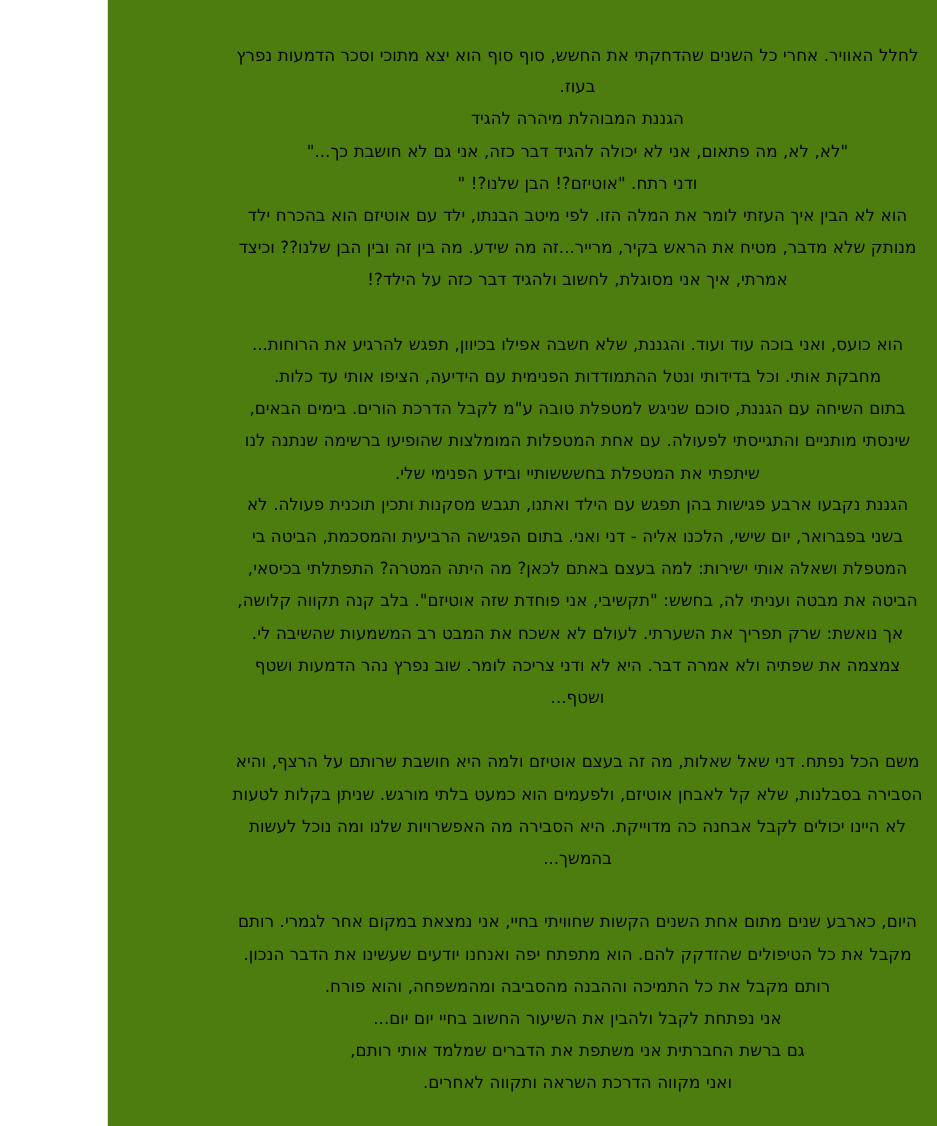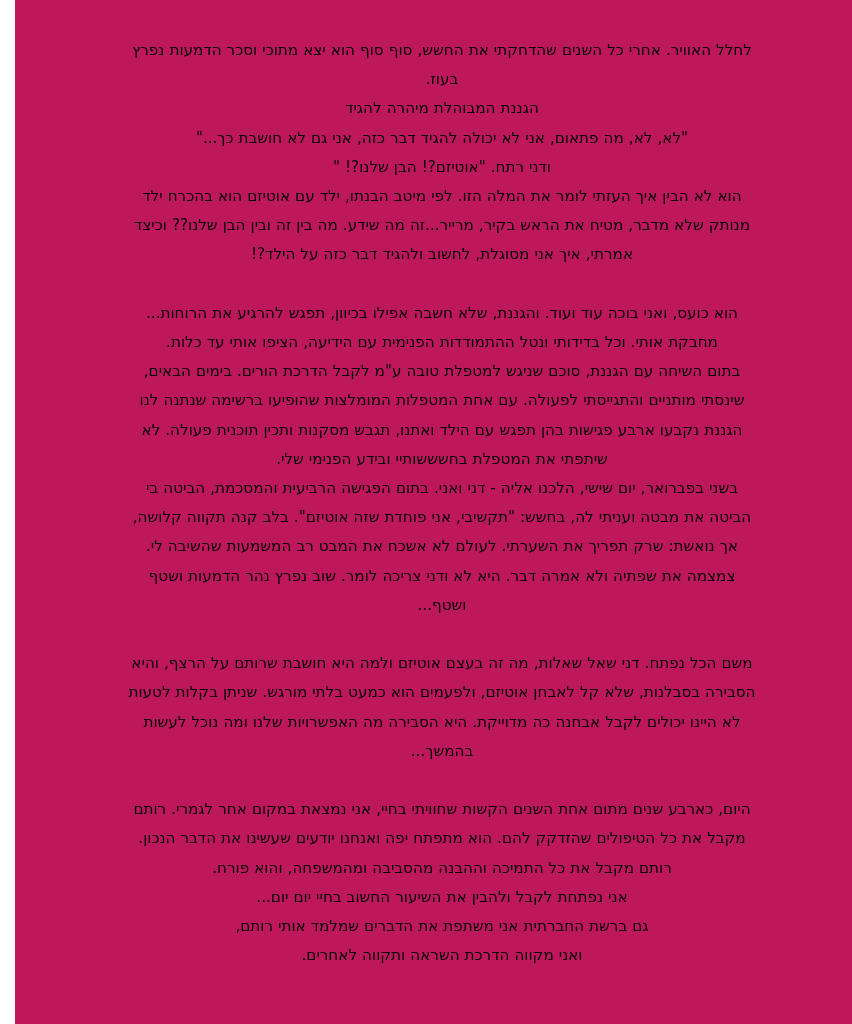--- a/index.html
+++ b/index.html
@@ -11,23 +11,23 @@
   }
   body {
     width: 852px;
     height: 1024px;
     overflow: hidden;
     font-family: "DejaVu Sans", "Liberation Sans", sans-serif;
     color: #000000;
   }
   .page {
     position: relative;
-    width: 837px;
+    width: 754px;
     height: 1024px;
-    background: #be185d;
+    background: #4d7c0f;
   }
   .doc-body {
     position: absolute;
     left: 102px;
     top: 36px;
     width: 650px;
     direction: rtl;
     text-align: justify;
     text-align-last: center;
     font-size: 15.2px;
@@ -92,29 +92,32 @@
     </p>
     <p class="para center-line">
       <span>מחבקת אותי. וכל בדידותי ונטל ההתמודדות הפנימית עם הידיעה, הציפו אותי עד כלות.</span>
     </p>
     <p class="para justify-both">
       <span>בתום השיחה עם הגננת, סוכם שניגש למטפלת טובה ע"מ לקבל הדרכת הורים. בימים הבאים,</span>
     </p>
     <p class="para justify-both">
       <span>שינסתי מותניים והתגייסתי לפעולה. עם אחת המטפלות המומלצות שהופיעו ברשימה שנתנה לנו</span>
     </p>
+    <p class="para center-line">
+      <span>שיתפתי את המטפלת בחשששותיי ובידע הפנימי שלי.</span>
+    </p>
     <p class="para justify-both">
       <span>הגננת נקבעו ארבע פגישות בהן תפגש עם הילד ואתנו, תגבש מסקנות ותכין תוכנית פעולה. לא</span>
-    </p>
-    <p class="para center-line">
-      <span>שיתפתי את המטפלת בחשששותיי ובידע הפנימי שלי.</span>
     </p>
 
     <p class="para justify-both">
       <span>בשני בפברואר, יום שישי, הלכנו אליה - דני ואני. בתום הפגישה הרביעית והמסכמת, הביטה בי</span>
+    </p>
+    <p class="para justify-both">
+      <span>המטפלת ושאלה אותי ישירות: למה בעצם באתם לכאן? מה היתה המטרה? התפתלתי בכיסאי,</span>
     </p>
     <p class="para justify-both">
       <span>הביטה את מבטה ועניתי לה, בחשש: "תקשיבי, אני פוחדת שזה אוטיזם". בלב קנה תקווה קלושה,</span>
     </p>
     <p class="para justify-both">
       <span>אך נואשת: שרק תפריך את השערתי.  לעולם לא אשכח את המבט רב המשמעות שהשיבה לי.</span>
     </p>
     <p class="para justify-both">
       <span>צמצמה את שפתיה ולא אמרה דבר. היא לא ודני צריכה לומר. שוב נפרץ נהר הדמעות ושטף</span>
     </p>

